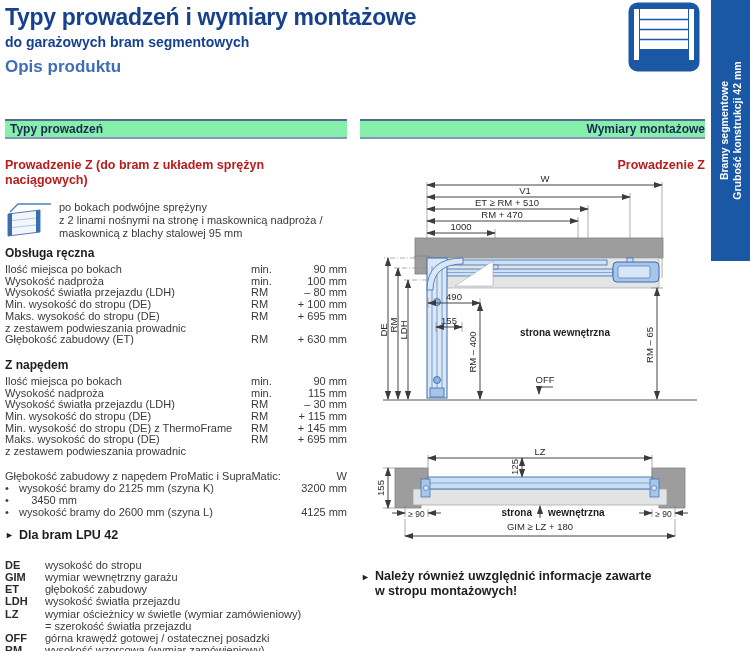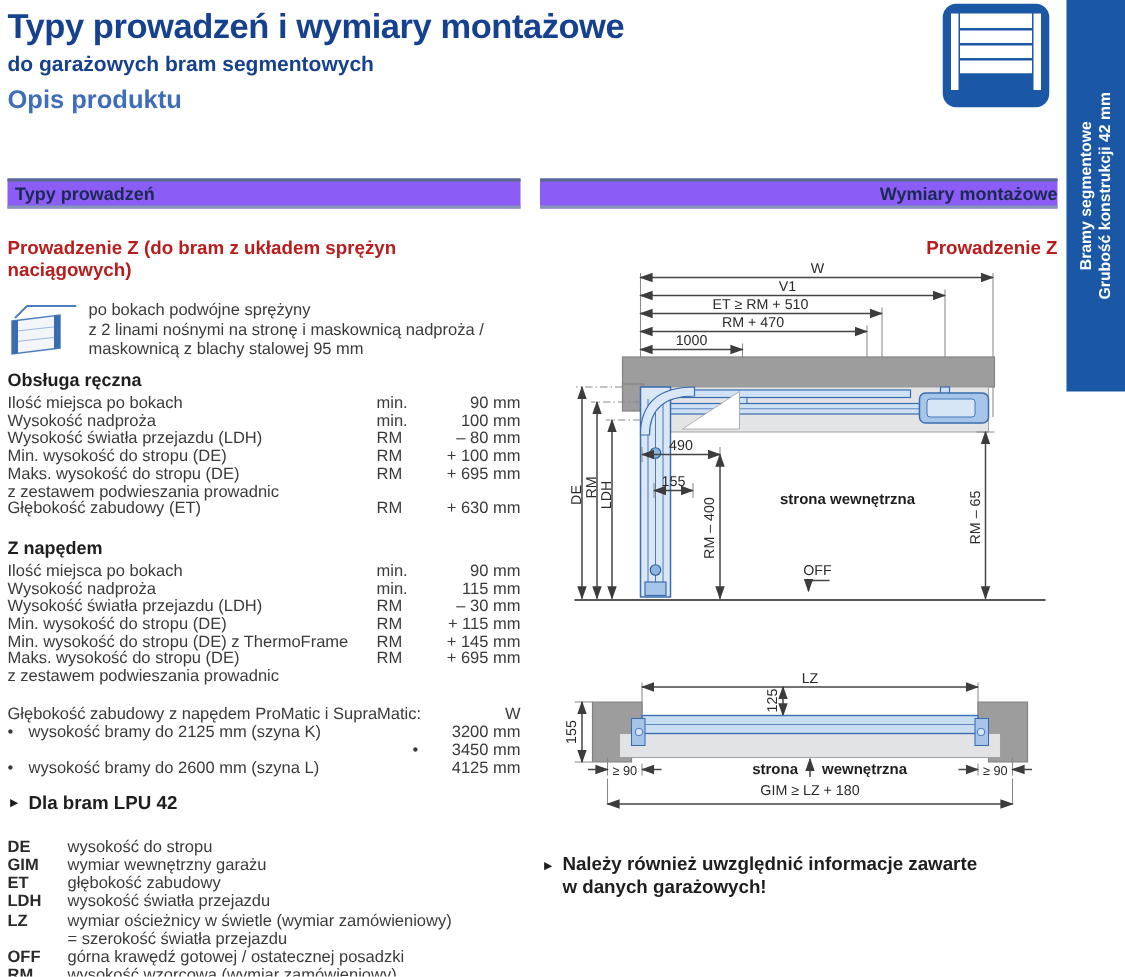--- a/index.html
+++ b/index.html
@@ -20,36 +20,36 @@
   .side-tab .rot{
     position:absolute;width:261px;height:39px;left:-111px;top:111px;
     transform:rotate(-90deg);
     display:flex;flex-direction:column;justify-content:center;text-align:center;
     color:#fff;font-weight:bold;font-size:10.5px;line-height:13px;white-space:nowrap;
   }
   
   .leftcol{left:5px;top:119px;width:342px;}
   .rightcol{left:360px;top:119px;width:345px;text-align:right;}
   .secbar{
-    height:15px;background:#8b5cf6;
+    height:15px;background:#86efac;
     border-top:2px solid #55688f;border-bottom:2px solid #8495b9;
     color:#1b2a52;font-weight:bold;font-size:12px;padding:1px 0 0 5px;line-height:14px;
   }
   .bold-sub{margin-top:19px;font-size:12.5px;font-weight:bold;color:#b91c1c;line-height:15px;}
   .intro{margin-top:11px;display:flex;height:44px;}
   .intro-txt{margin-left:8px;font-size:11px;line-height:13px;color:#3a3a3a;padding-top:2px;}
   .sec-title{font-size:12px;font-weight:bold;color:#1e1e1e;line-height:13px;}
   .mt4{margin-top:4px;} .mt13{margin-top:13px;} .mt12{margin-top:12px;}
   .mt10{margin-top:10px;} .mt17{margin-top:17px;}
   .spec-table{font-size:11px;color:#3a3a3a;}
   .trow{display:flex;line-height:11.7px;}
   .tlabel{flex:1;}
   .tref{width:38px;}
   .tval{width:58px;text-align:right;}
-  .drow{display:flex;line-height:12px;font-size:11px;color:#3a3a3a;justify-content:flex-end;}
+  .drow{display:flex;line-height:12px;font-size:11px;color:#3a3a3a;}
   .dbul{width:14px;}
   .lpu{font-size:12.5px;font-weight:bold;color:#1e1e1e;line-height:14px;}
   .tri{font-size:9px;vertical-align:1px;padding-right:5px;color:#1e1e1e;}
   .legend{font-size:11px;color:#3a3a3a;}
   .lrow{display:flex;line-height:12.2px;}
   .labbr{width:40px;font-weight:bold;color:#2a2a2a;}
   .ldesc{flex:1;}
   .lcont{margin-left:40px;line-height:12.2px;}
   
   svg{display:block;}
@@ -384,15 +384,15 @@
   <line class="ext" x1="30" y1="76" x2="30" y2="93"></line>
   <line class="ext" x1="300" y1="76" x2="300" y2="93"></line>
   <text x="165" y="87" text-anchor="middle">GIM ≥ LZ + 180</text>
   <line class="dim" x1="30" y1="93" x2="300" y2="93" marker-start="url(#arr)" marker-end="url(#arr)"></line>
 </svg>
 
 <div class="abs note">
   <span class="tri">►</span>
   <span>
     <span>Należy również uwzględnić informacje zawarte</span><br>
-    <span>w danych garażowych!</span>
+    <span>w stropu montażowych!</span>
   </span>
 </div>
 
 </body></html>

